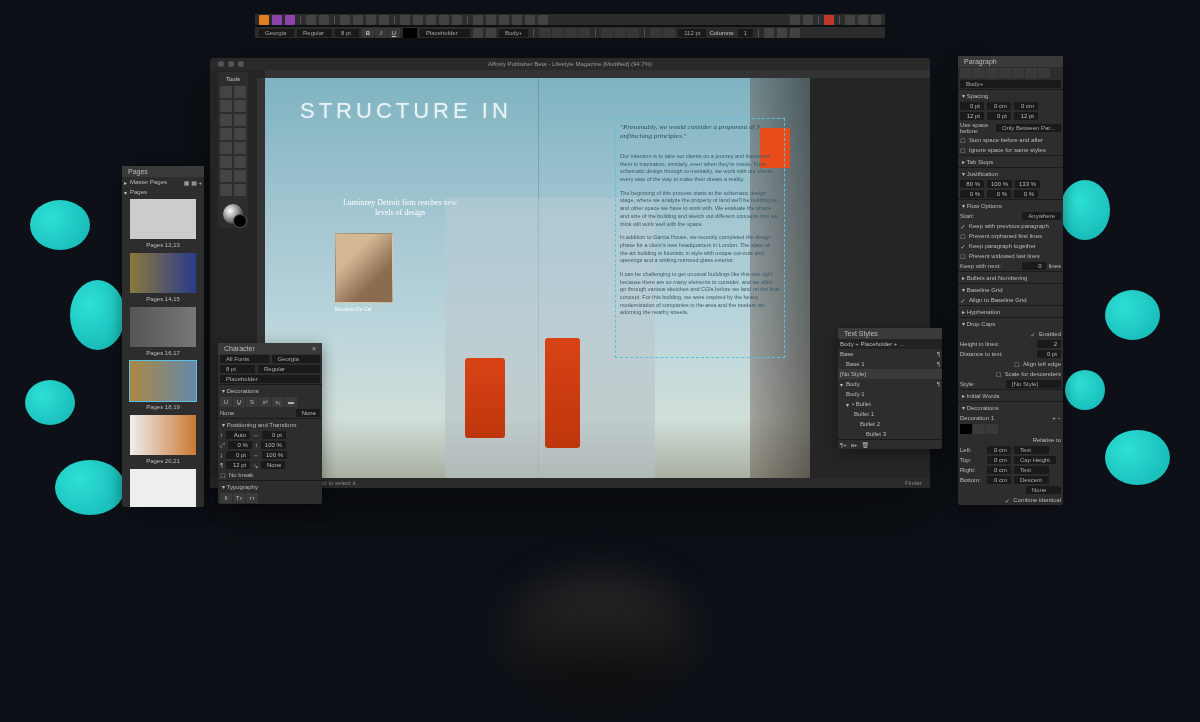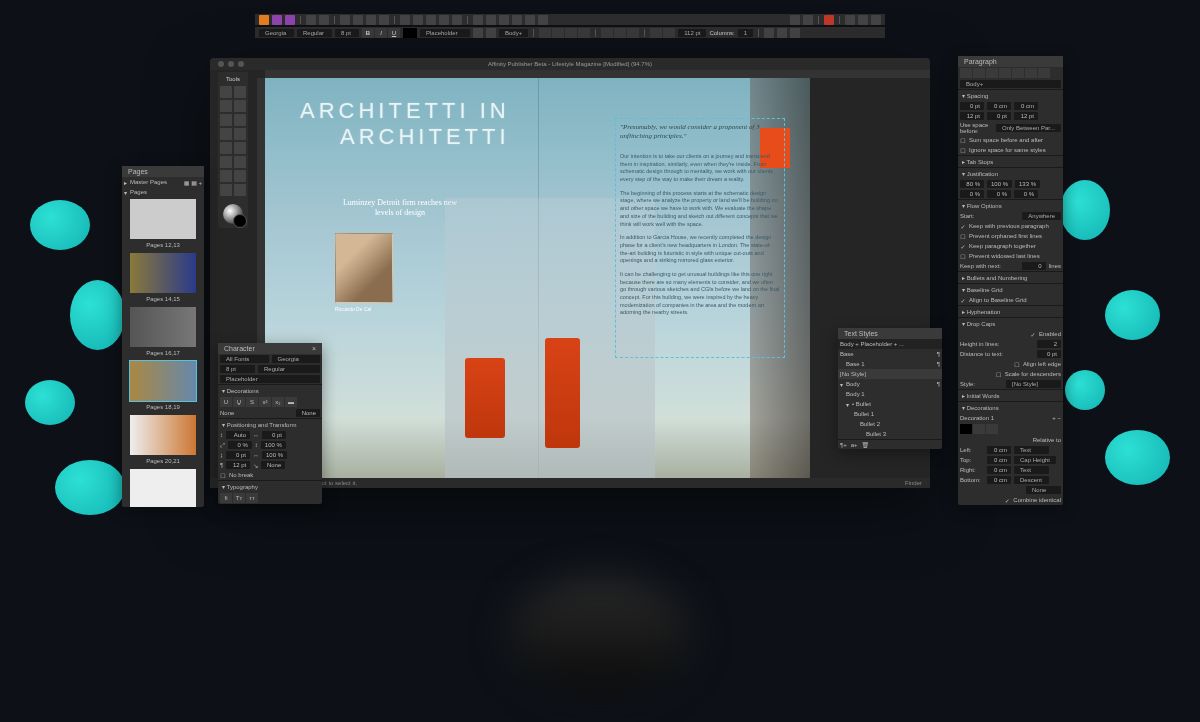--- a/index.html
+++ b/index.html
@@ -160,22 +160,21 @@
         <span></span>
       </div>
     <span>Affinity Publisher Beta - Lifestyle Magazine [Modified] (94.7%)</span>
   </div>
   <div class="canvas">
     <div class="ruler-h"></div>
     <div class="ruler-v"></div>
     <div class="doc">
       <div class="right-strip"></div>
       <div class="headline outline">
-        <span>ARCHITETTI IN</span><br>
-        <span style="margin-left:40px">ARCHITETTI</span>
+        <span>STRUCTURE IN</span><br>
       </div>
       <div class="subhead">Luminzey Detroit firm reaches new levels of design</div>
       <div class="author-img"></div>
       <div style="position:absolute;left:70px;top:228px;font-size:5px;color:#fff">Riccardo De Cal</div>
       <div class="building"></div>
       <div class="pullquote">"Presumably, we would consider a proponent of 3 unflinching principles."</div>
       <div class="bodytext">
         <p>Our intention is to take our clients on a journey and transcend them in inspiration, similarly, even when they're inside. From schematic design through to mentality, we work with our clients every step of the way to make their dream a reality.</p>
         <p>The beginning of this process starts at the schematic design stage, where we analyze the property or land we'll be building on and other space we have to work with. We evaluate the shape and size of the building and sketch out different concepts that we think will work well with the space.</p>
         <p>In addition to Garcia House, we recently completed the design phase for a client's new headquarters in London. The state-of-the-art building is futuristic in style with unique cut-outs and openings and a striking mirrored glass exterior.</p>

